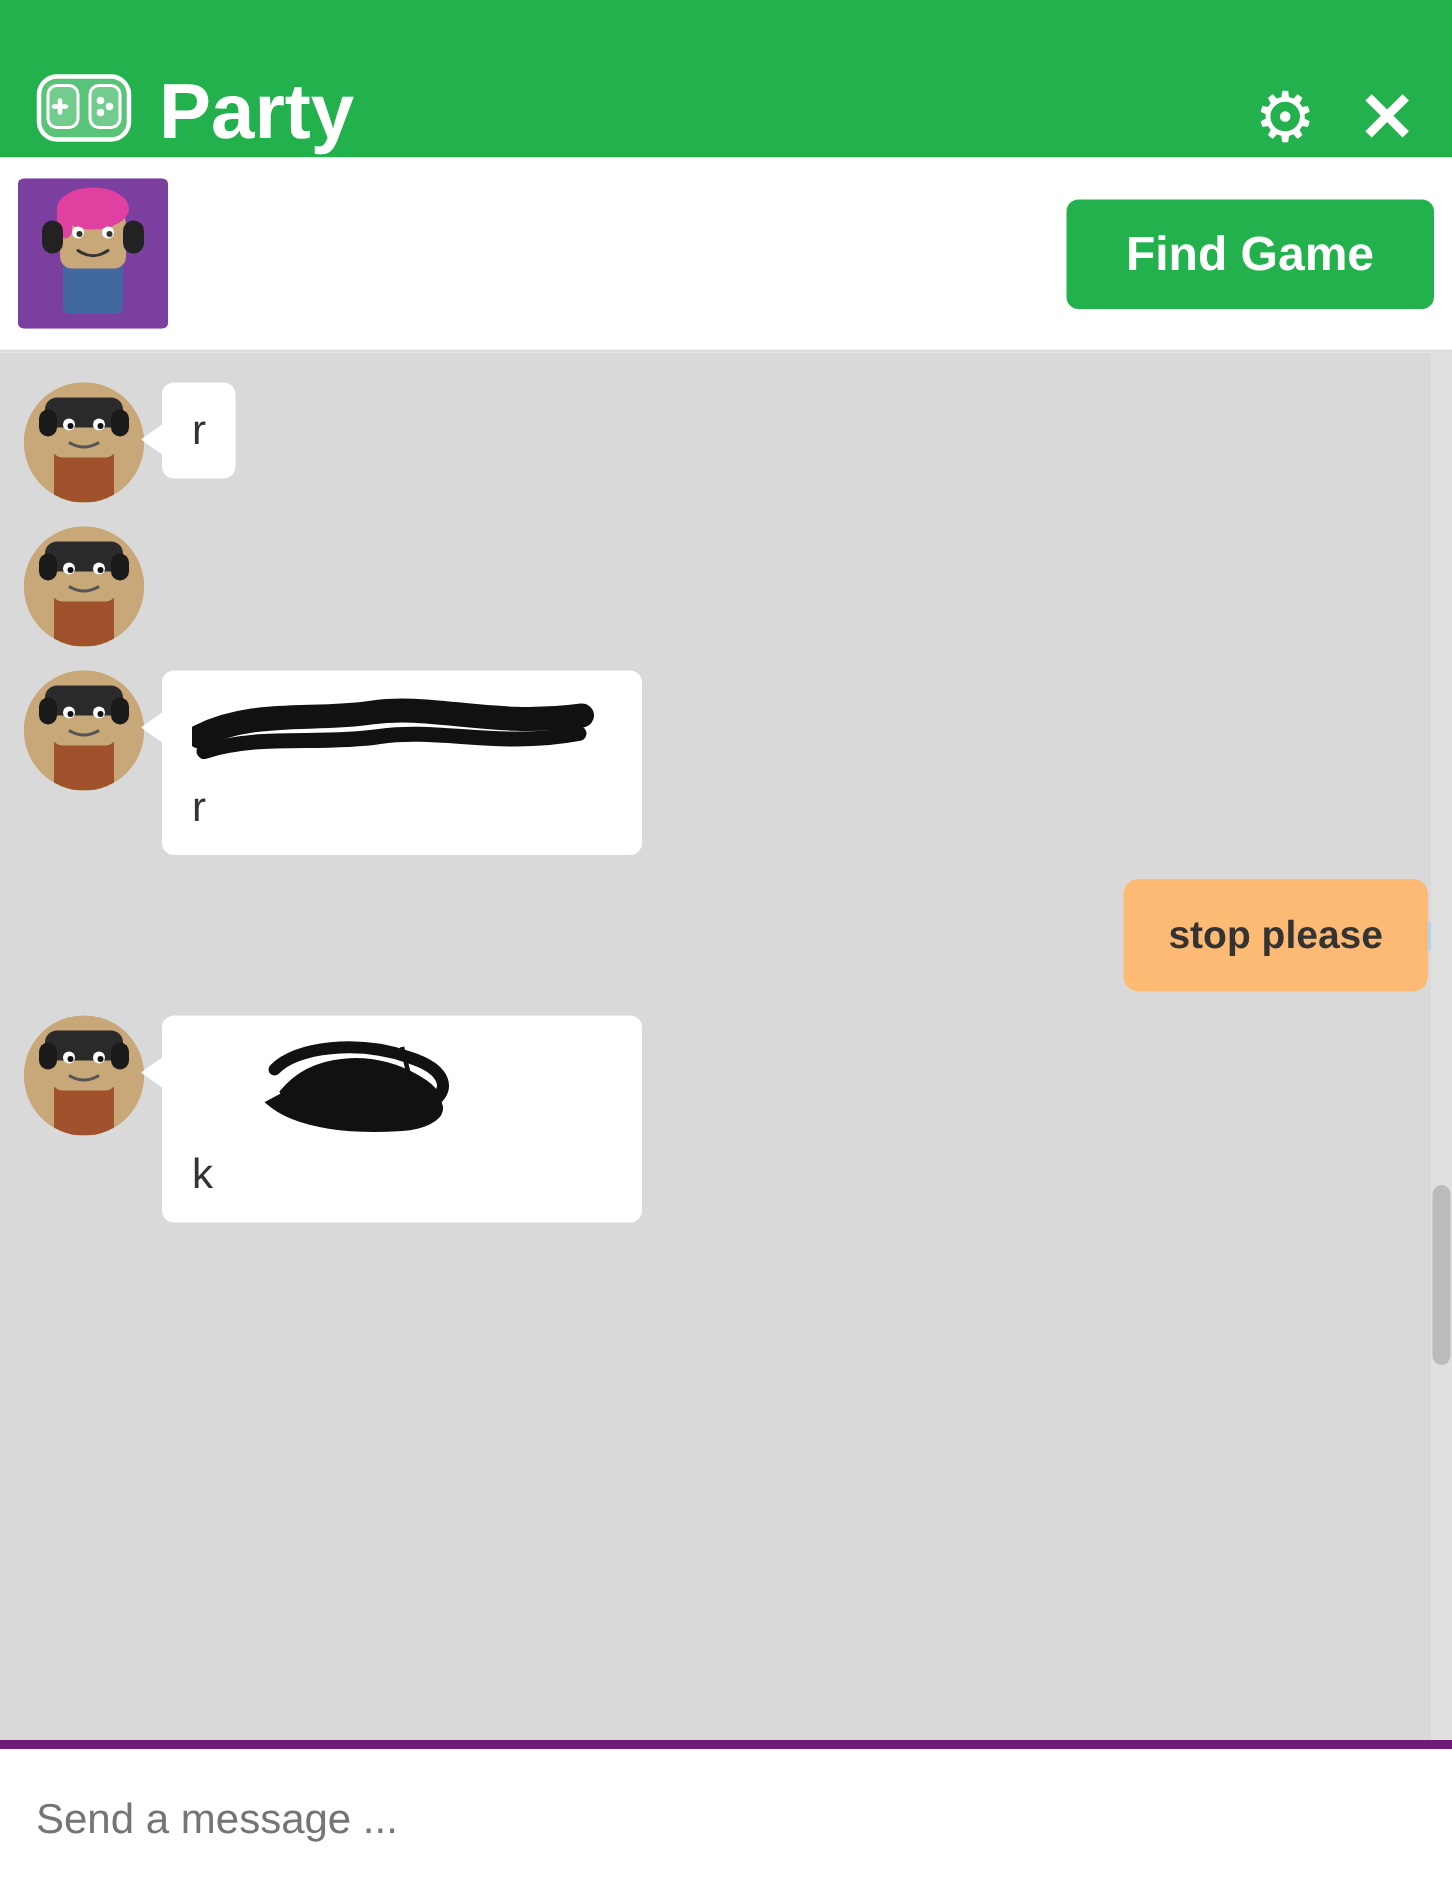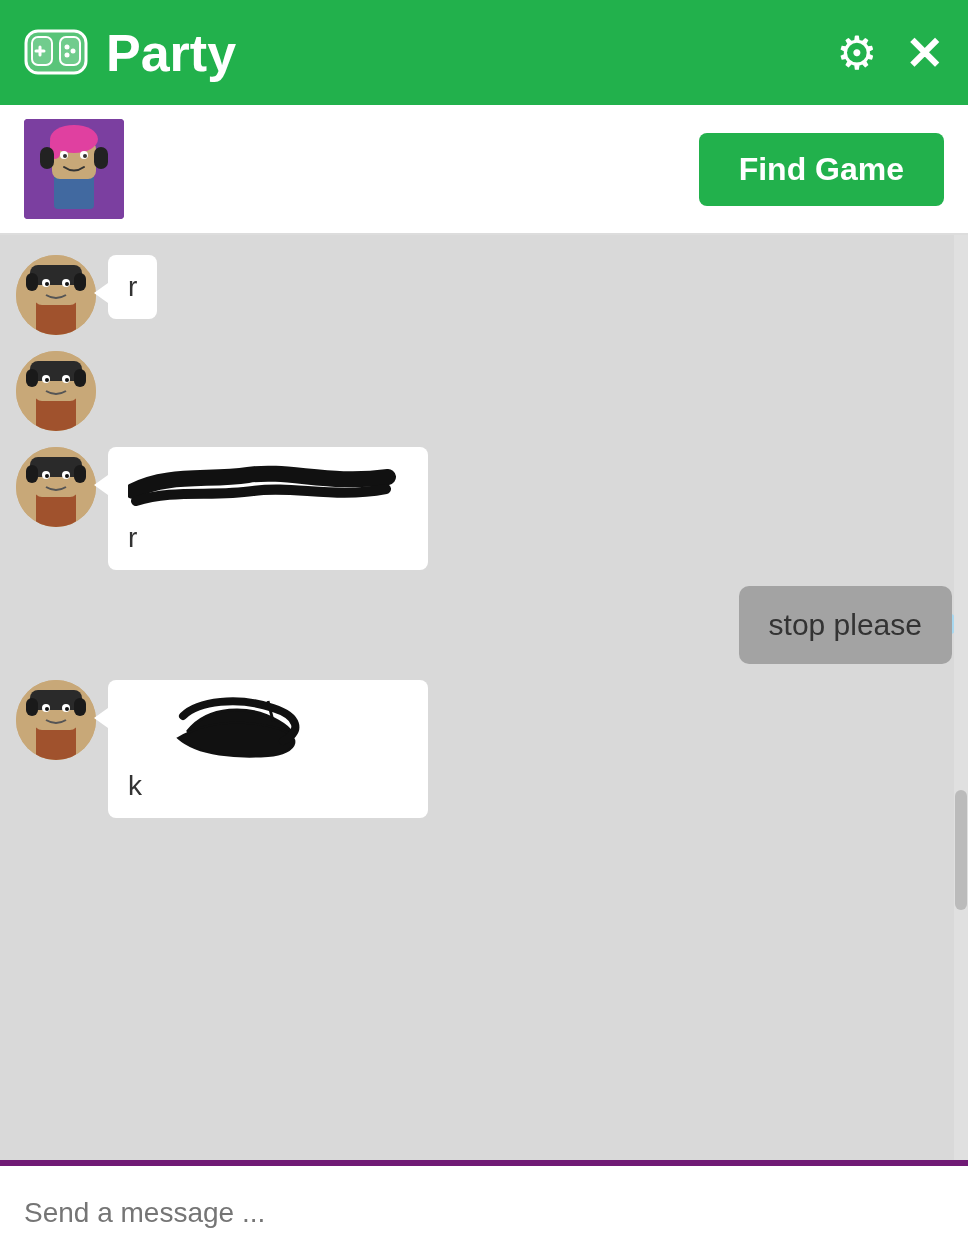--- a/index.html
+++ b/index.html
@@ -11,21 +11,21 @@
       overflow: hidden;
       display: flex;
       flex-direction: column;
     }
 
     
     #header {
       background: #22b14c;
       height: 105px;
       display: flex;
-      align-items: center;
+      align-items: flex-end;
       padding: 0 24px;
       flex-shrink: 0;
     }
     #header-icon {
       width: 64px;
       height: 64px;
       margin-right: 18px;
     }
     #header-title {
       color: #fff;
@@ -45,21 +45,21 @@
       cursor: pointer;
       font-weight: bold;
     }
 
     
     #party-bar {
       background: #fff;
       height: 130px;
       display: flex;
       align-items: center;
-      padding: 0 24px;
+      padding: 0 12px;
       border-bottom: 2px solid #ddd;
       flex-shrink: 0;
     }
     #party-avatar {
       width: 100px;
       height: 100px;
       border-radius: 4px;
       background: #7b3fa0;
       overflow: hidden;
       flex-shrink: 0;
@@ -117,27 +117,28 @@
       background: #fff;
       border-radius: 8px;
       padding: 16px 20px;
       max-width: 420px;
       font-size: 28px;
       color: #333;
       position: relative;
     }
 
     .bubble-right {
-      background: #a3a3a3;
+      background: #fdba74;
       border-radius: 10px;
       padding: 22px 30px;
       max-width: 420px;
-      font-size: 30px;
+      font-size: 26px;
       color: #333;
       position: relative;
+      font-weight: bold;
     }
 
     
     .bubble::before {
       content: '';
       position: absolute;
       left: -14px;
       top: 28px;
       border-width: 10px 14px 10px 0;
       border-style: solid;

